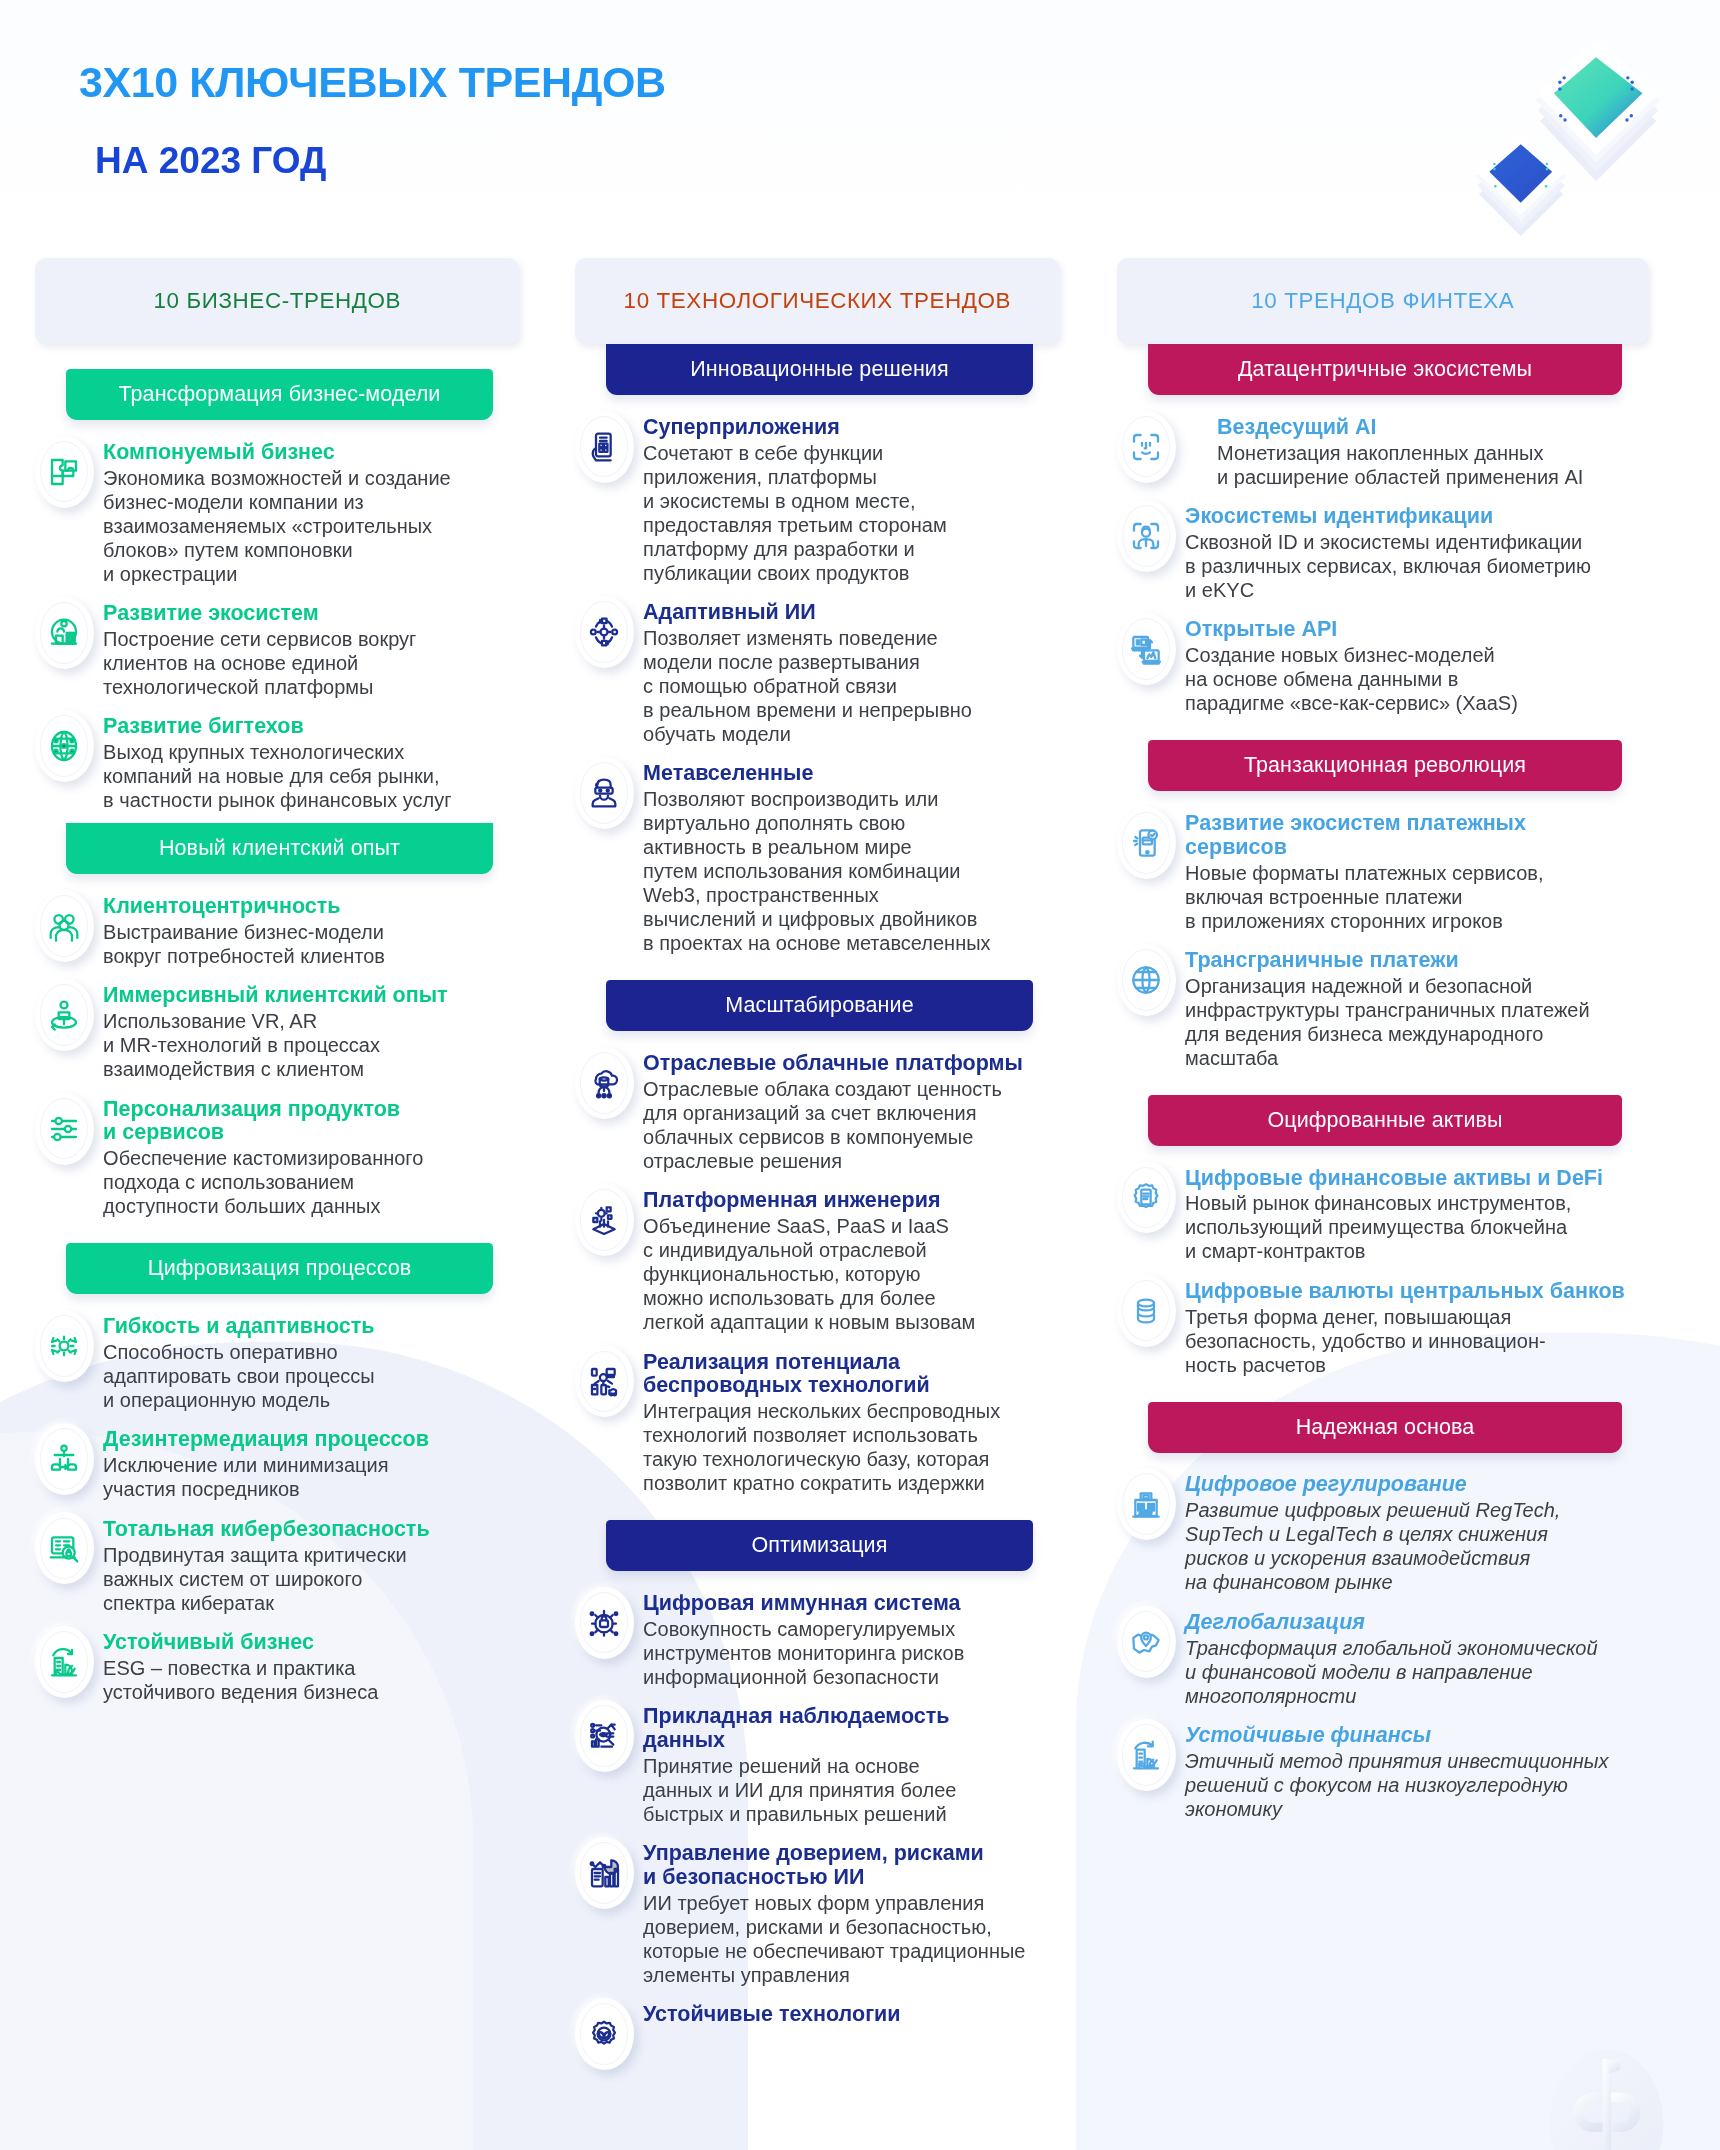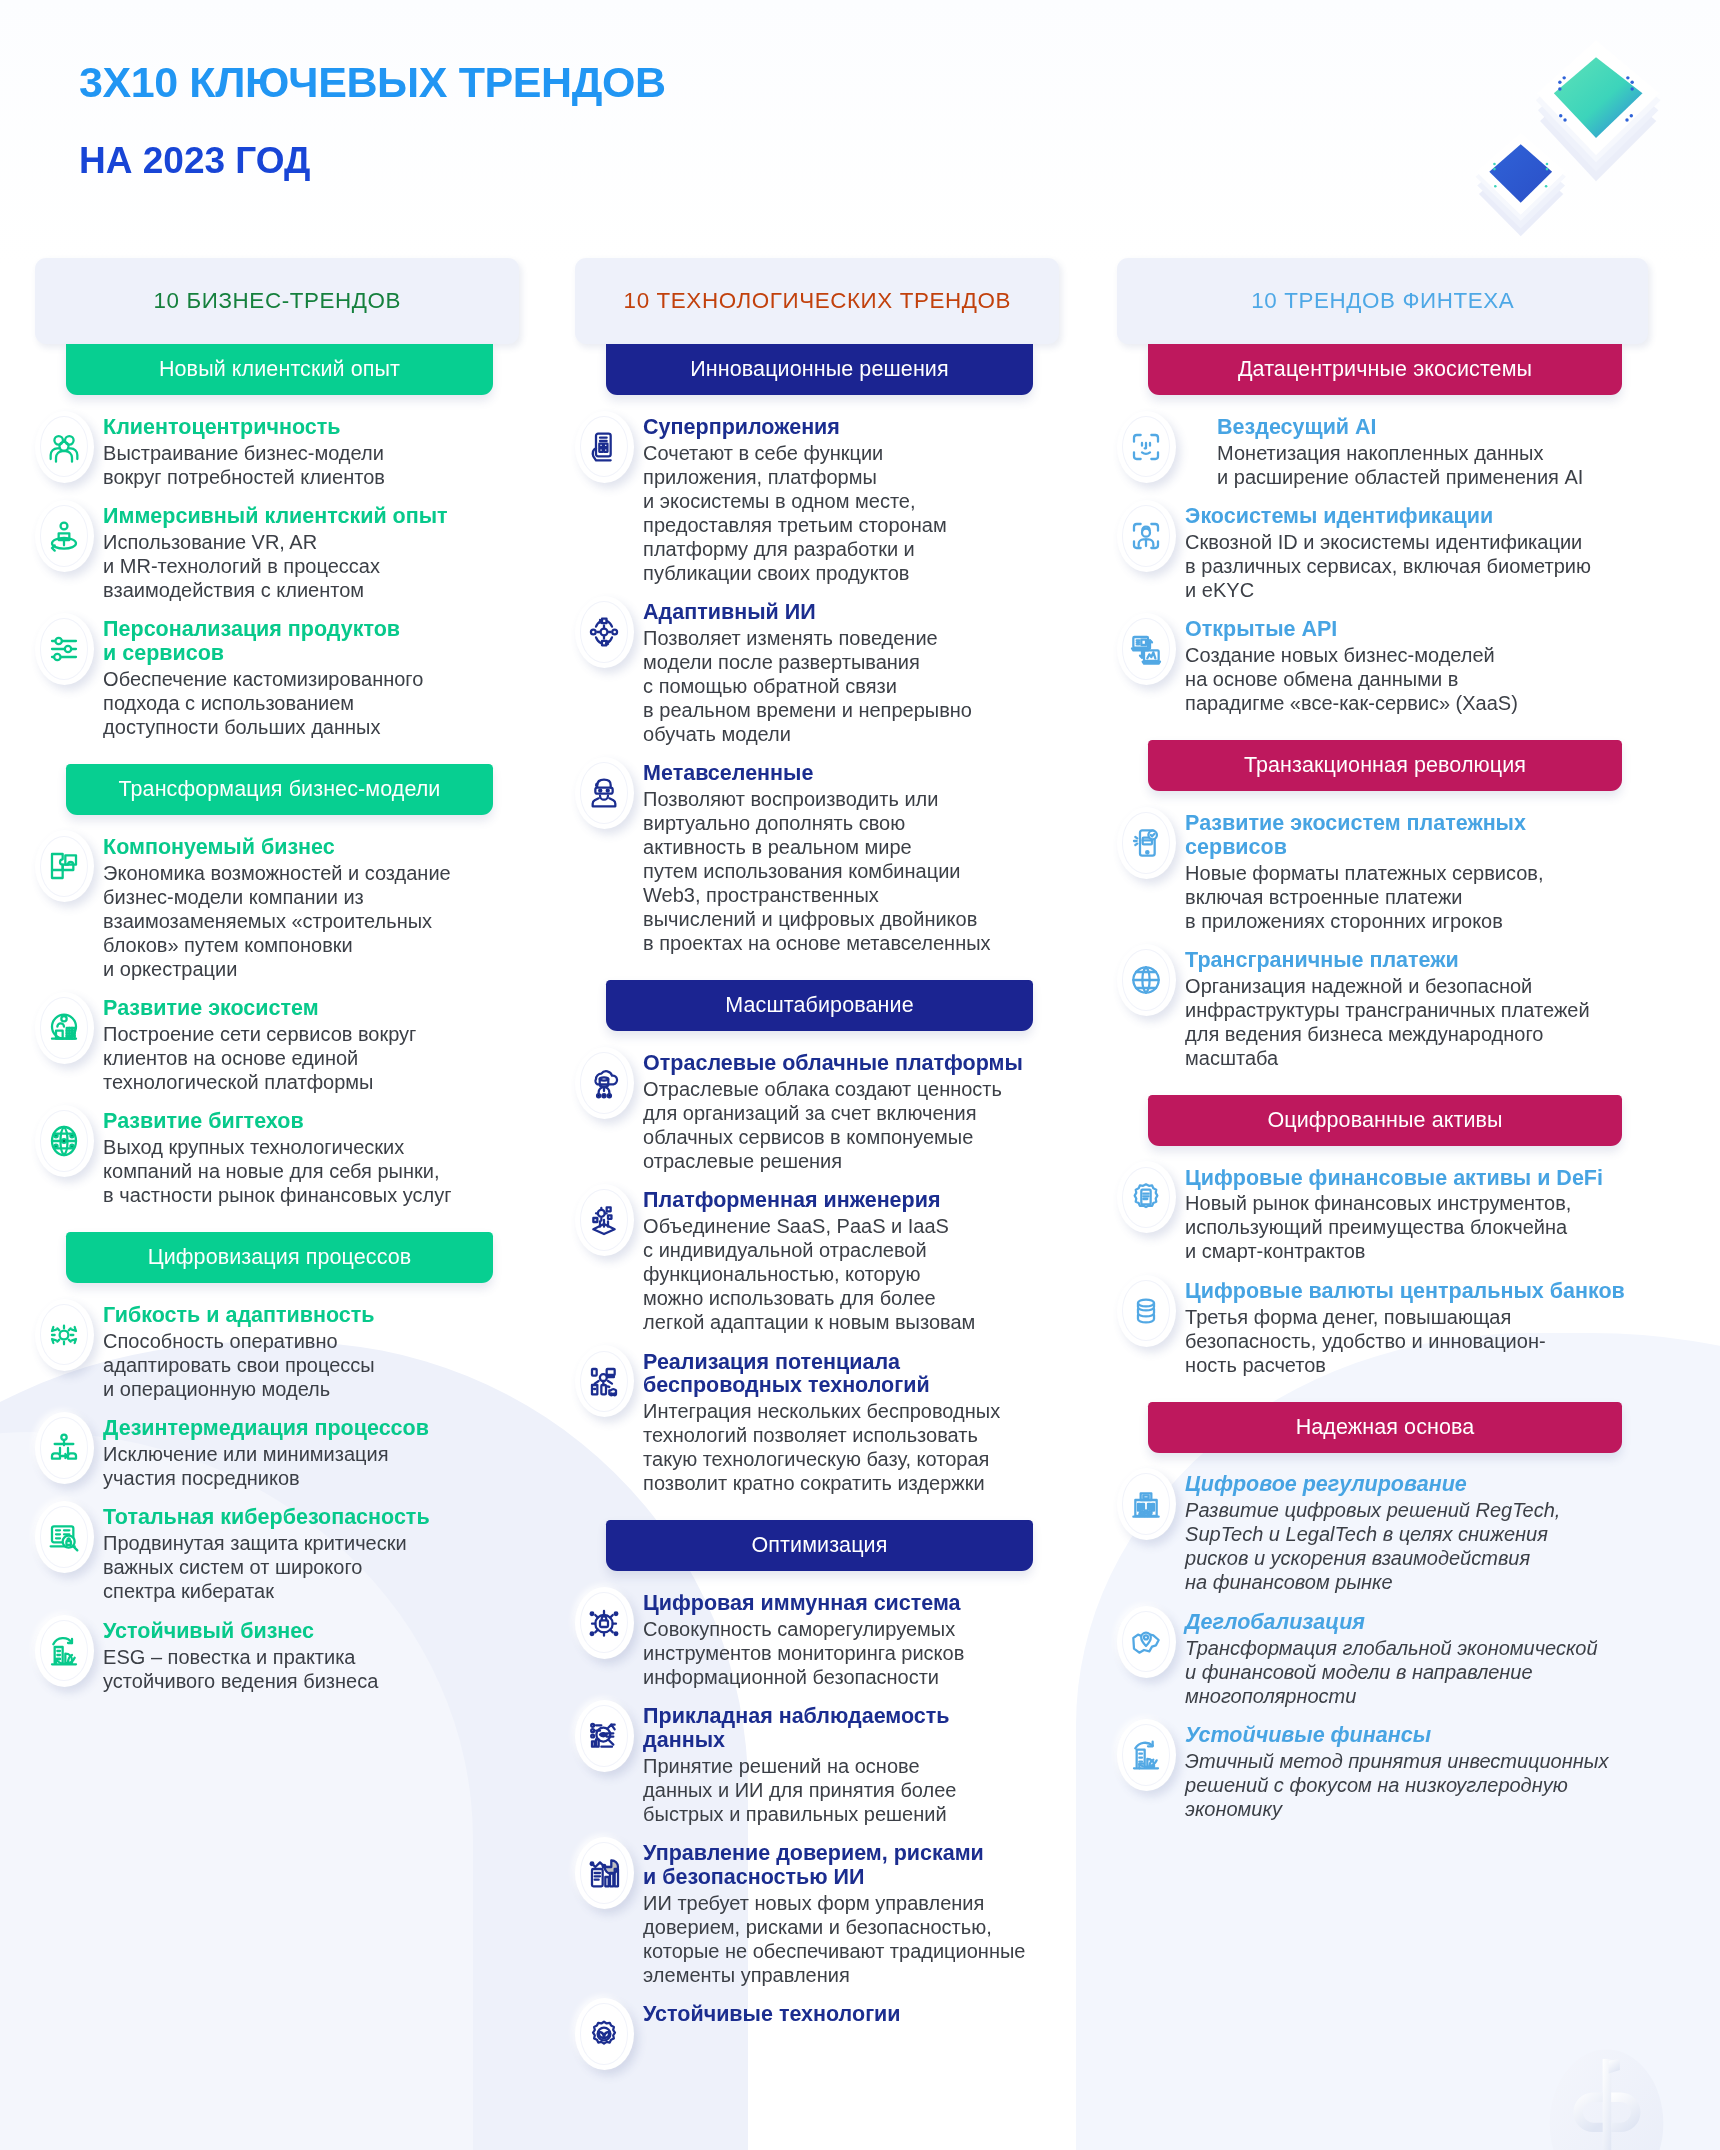--- a/index.html
+++ b/index.html
@@ -42,21 +42,21 @@
   }
 
   
   .header { position: absolute; left: 0; top: 0; width: 100%; height: 258px; z-index: 3; }
   .title-main {
     position: absolute; left: 79px; top: 61px;
     font-size: 43px; font-weight: bold; letter-spacing: -0.4px;
     color: #2196f3; line-height: 1.0; white-space: nowrap;
   }
   .title-sub {
-    position: absolute; left: 79px; top: 142px;
+    position: absolute; left: 95px; top: 142px;
     font-size: 37px; font-weight: bold; letter-spacing: 0px;
     color: #1845d6; line-height: 1.0; white-space: nowrap;
   }
 
   
   .deco { position: absolute; right: 26px; top: 8.6px; width: 241px; height: 241px; }
   .deco svg { width: 100%; height: 100%; }
 
   
   .columns { position: absolute; left: 0; top: 258px; width: 100%; z-index: 2; }
@@ -219,87 +219,20 @@
     </svg>
   </div>
 </div>
 
 <div class="columns">
   <div class="col col-1 c1">
     <div class="col-plate">
       <span>10 БИЗНЕС-ТРЕНДОВ</span>
     </div>
     <div class="col-body">
-        <div class="group" style="margin-top: 0px;">
-          <div class="group-bar">
-            <span>Новый клиентский опыт</span>
-          </div>
-          <div style="margin-top: 15.5px;">
-            <div class="trend" style="margin-bottom: 11.2px;">
-              <div class="badge">
-                <div class="badge-inner">
-                  <svg viewBox="0 0 24 24">
-                    <circle cx="8" cy="7" r="3.2"></circle>
-                    <circle cx="16" cy="7" r="3.2"></circle>
-                    <path d="M2 21v-3a5 5 0 0 1 5-5h2"></path>
-                    <path d="M22 21v-3a5 5 0 0 0-5-5h-2"></path>
-                    <circle cx="12" cy="11.5" r="3.4"></circle>
-                    <path d="M6 23v-3a5 5 0 0 1 5-5h2a5 5 0 0 1 5 5v3"></path>
-                  </svg>
-                  <div class="badge-ring"></div>
-                </div>
-              </div>
-              <div class="body">
-                <h3 style="white-space: pre-line;">Клиентоцентричность</h3>
-                <p>Выстраивание бизнес-модели
-вокруг потребностей клиентов</p>
-              </div>
-            </div>
-            <div class="trend" style="margin-bottom: 11.2px;">
-              <div class="badge">
-                <div class="badge-inner">
-                  <svg viewBox="0 0 24 24">
-                    <circle cx="12" cy="4.5" r="2.6"></circle>
-                    <path d="M8 10h8v5H8z"></path>
-                    <path d="M12 15v4"></path>
-                    <ellipse cx="12" cy="17.5" rx="9" ry="4"></ellipse>
-                    <path d="M5 19l-2 2 2 2"></path>
-                  </svg>
-                  <div class="badge-ring"></div>
-                </div>
-              </div>
-              <div class="body">
-                <h3 style="white-space: pre-line;">Иммерсивный клиентский опыт</h3>
-                <p>Использование VR, AR
-и MR-технологий в процессах
-взаимодействия с клиентом</p>
-              </div>
-            </div>
-            <div class="trend" style="margin-bottom: 11.2px;">
-              <div class="badge">
-                <div class="badge-inner">
-                  <svg viewBox="0 0 24 24">
-                    <path d="M3 6h18M3 12h18M3 18h18"></path>
-                    <circle cx="8" cy="6" r="2.4" fill="#fff"></circle>
-                    <circle cx="15" cy="12" r="2.4" fill="#fff"></circle>
-                    <circle cx="7" cy="18" r="2.4" fill="#fff"></circle>
-                  </svg>
-                  <div class="badge-ring"></div>
-                </div>
-              </div>
-              <div class="body">
-                <h3 style="white-space: pre-line;">Персонализация продуктов
-и сервисов</h3>
-                <p>Обеспечение кастомизированного
-подхода с использованием
-доступности больших данных</p>
-              </div>
-            </div>
-          </div>
-        </div>
         <div class="group" style="margin-top: 25px;">
           <div class="group-bar rounded-top">
             <span>Трансформация бизнес-модели</span>
           </div>
           <div style="margin-top: 15.5px;">
             <div class="trend" style="margin-bottom: 11.2px;">
               <div class="badge">
                 <div class="badge-inner">
                   <svg viewBox="0 0 24 24">
                     <path d="M3 3h8v4a2 2 0 1 0 0 4v4H3z"></path>
@@ -357,20 +290,87 @@
                     <circle cx="18" cy="16" r="1.2" fill="currentColor"></circle>
                   </svg>
                   <div class="badge-ring"></div>
                 </div>
               </div>
               <div class="body">
                 <h3 style="white-space: pre-line;">Развитие бигтехов</h3>
                 <p>Выход крупных технологических
 компаний на новые для себя рынки,
 в частности  рынок финансовых услуг</p>
+              </div>
+            </div>
+          </div>
+        </div>
+        <div class="group" style="margin-top: 0px;">
+          <div class="group-bar">
+            <span>Новый клиентский опыт</span>
+          </div>
+          <div style="margin-top: 15.5px;">
+            <div class="trend" style="margin-bottom: 11.2px;">
+              <div class="badge">
+                <div class="badge-inner">
+                  <svg viewBox="0 0 24 24">
+                    <circle cx="8" cy="7" r="3.2"></circle>
+                    <circle cx="16" cy="7" r="3.2"></circle>
+                    <path d="M2 21v-3a5 5 0 0 1 5-5h2"></path>
+                    <path d="M22 21v-3a5 5 0 0 0-5-5h-2"></path>
+                    <circle cx="12" cy="11.5" r="3.4"></circle>
+                    <path d="M6 23v-3a5 5 0 0 1 5-5h2a5 5 0 0 1 5 5v3"></path>
+                  </svg>
+                  <div class="badge-ring"></div>
+                </div>
+              </div>
+              <div class="body">
+                <h3 style="white-space: pre-line;">Клиентоцентричность</h3>
+                <p>Выстраивание бизнес-модели
+вокруг потребностей клиентов</p>
+              </div>
+            </div>
+            <div class="trend" style="margin-bottom: 11.2px;">
+              <div class="badge">
+                <div class="badge-inner">
+                  <svg viewBox="0 0 24 24">
+                    <circle cx="12" cy="4.5" r="2.6"></circle>
+                    <path d="M8 10h8v5H8z"></path>
+                    <path d="M12 15v4"></path>
+                    <ellipse cx="12" cy="17.5" rx="9" ry="4"></ellipse>
+                    <path d="M5 19l-2 2 2 2"></path>
+                  </svg>
+                  <div class="badge-ring"></div>
+                </div>
+              </div>
+              <div class="body">
+                <h3 style="white-space: pre-line;">Иммерсивный клиентский опыт</h3>
+                <p>Использование VR, AR
+и MR-технологий в процессах
+взаимодействия с клиентом</p>
+              </div>
+            </div>
+            <div class="trend" style="margin-bottom: 11.2px;">
+              <div class="badge">
+                <div class="badge-inner">
+                  <svg viewBox="0 0 24 24">
+                    <path d="M3 6h18M3 12h18M3 18h18"></path>
+                    <circle cx="8" cy="6" r="2.4" fill="#fff"></circle>
+                    <circle cx="15" cy="12" r="2.4" fill="#fff"></circle>
+                    <circle cx="7" cy="18" r="2.4" fill="#fff"></circle>
+                  </svg>
+                  <div class="badge-ring"></div>
+                </div>
+              </div>
+              <div class="body">
+                <h3 style="white-space: pre-line;">Персонализация продуктов
+и сервисов</h3>
+                <p>Обеспечение кастомизированного
+подхода с использованием
+доступности больших данных</p>
               </div>
             </div>
           </div>
         </div>
         <div class="group" style="margin-top: 25px;">
           <div class="group-bar rounded-top">
             <span>Цифровизация процессов</span>
           </div>
           <div style="margin-top: 15.5px;">
             <div class="trend" style="margin-bottom: 11.2px;">

